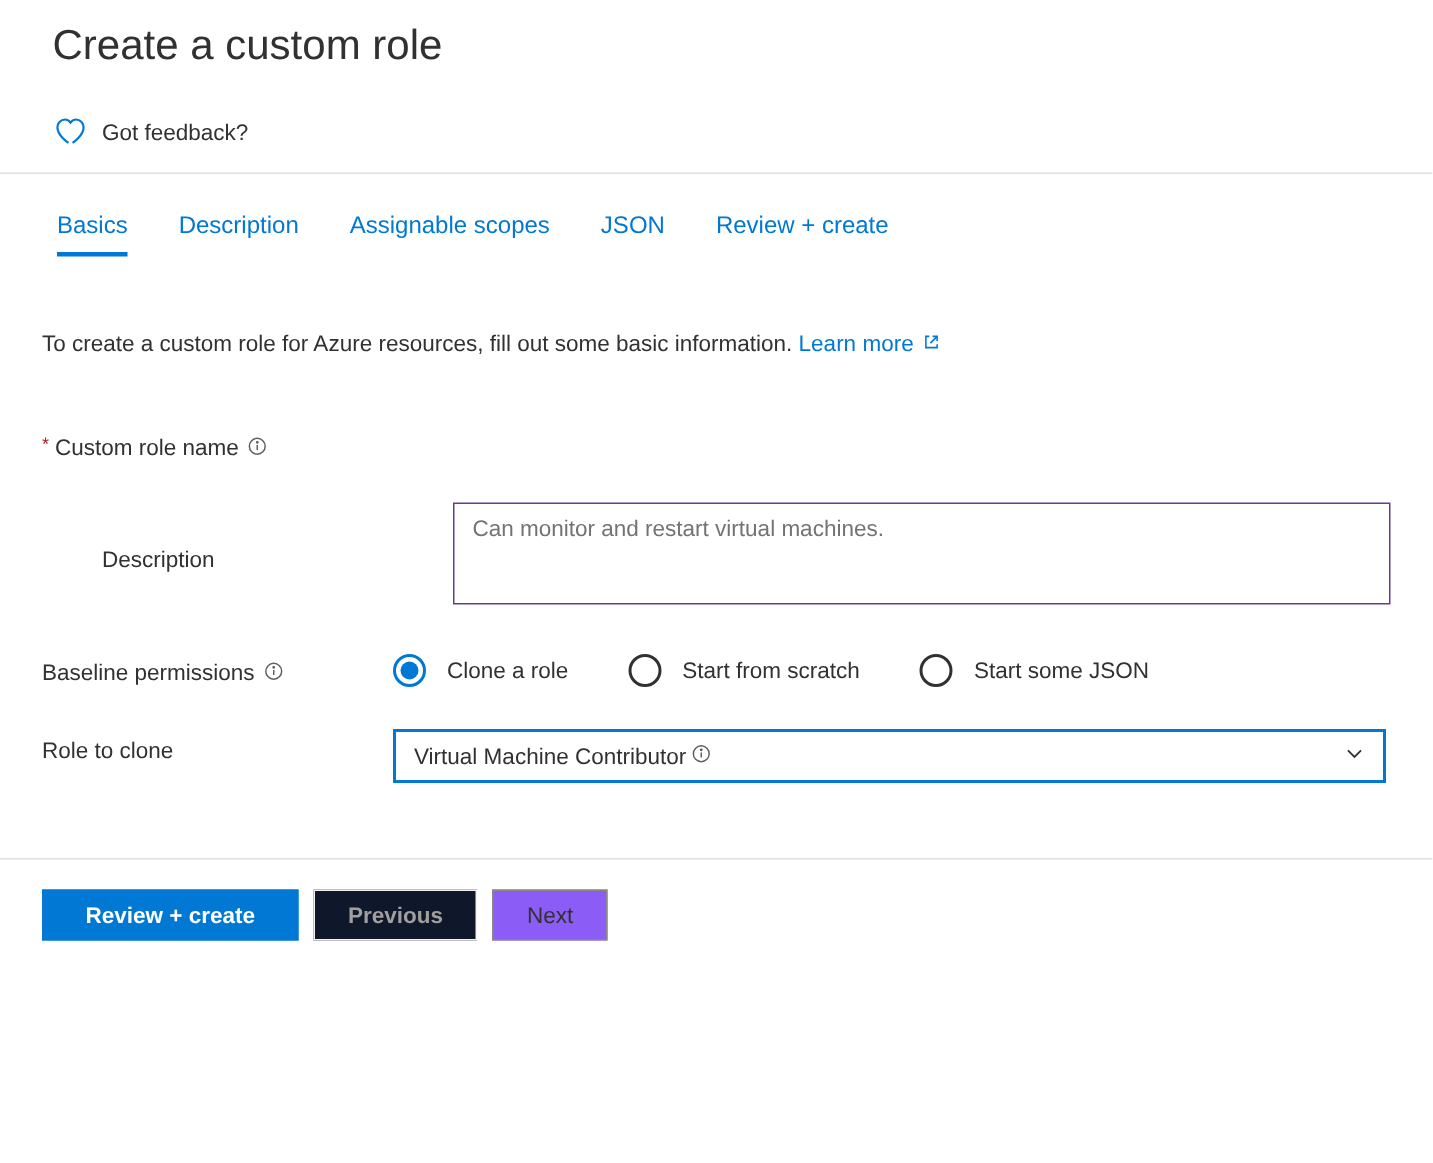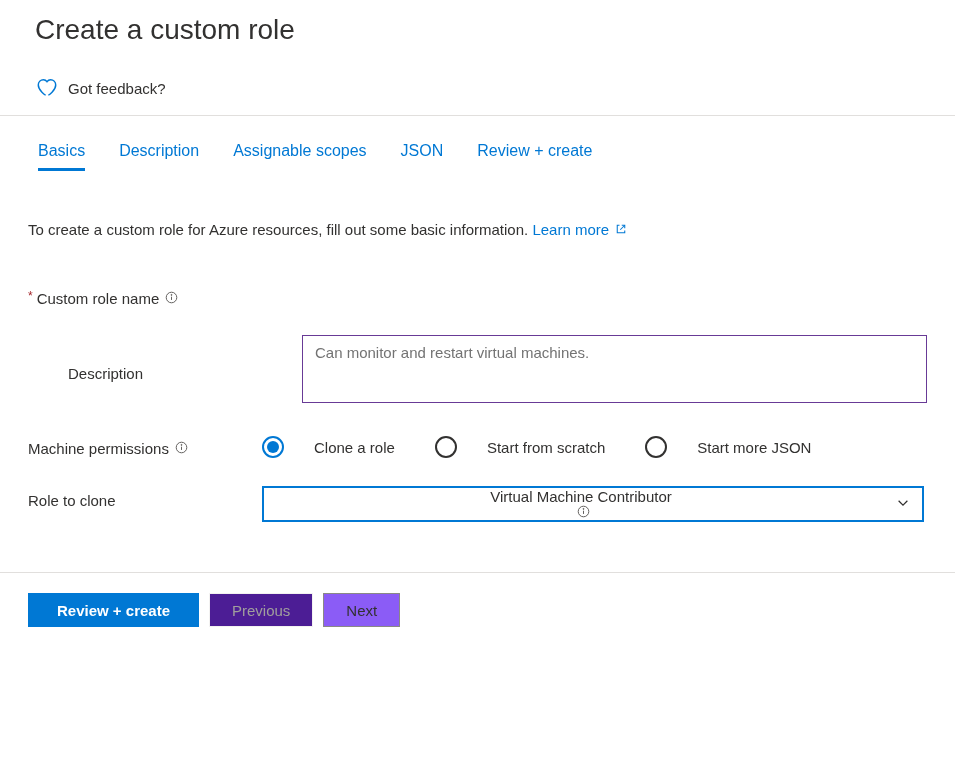--- a/index.html
+++ b/index.html
@@ -152,35 +152,33 @@
   .radio-inner {
     width: 12px;
     height: 12px;
     border-radius: 50%;
     background: #0078d4;
   }
   .radio-label {
     font-size: 15px;
     color: #323130;
     margin-right: 22px;
-    margin-left: 16px;
   }
   .select-box {
     width: 100%;
     height: 36px;
     border: 2px solid #0078d4;
     padding: 0 36px 0 12px;
     display: flex;
     align-items: center;
     font-size: 15px;
     color: #323130;
     background: #fff;
     cursor: pointer;
     position: relative;
-    flex-direction: column;
   }
   .chevron-down {
     position: absolute;
     right: 12px;
     top: 50%;
     transform: translateY(-50%);
     color: #323130;
   }
   .footer-bar {
     border-top: 1px solid #e1dfdd;
@@ -200,24 +198,24 @@
     cursor: pointer;
   }
   .btn.primary {
     background: #0078d4;
     border-color: #0078d4;
     color: #fff;
     font-weight: 600;
     padding: 0 28px;
   }
   .btn.disabled {
-    background: #4c1d95;
+    background: #0f172a;
     border-color: #f3f2f1;
     color: #a19f9d;
-    font-weight: 400;
+    font-weight: 700;
     cursor: default;
   }
 </style>
 </head>
 <body>
 
 <h1 class="page-title">Create a custom role</h1>
 
 <div class="feedback-bar">
   <span class="heart-icon">
@@ -268,21 +266,21 @@
     <div class="form-label-col" style="padding-top:30px;margin-left:40px;">
       <span>Description</span>
     </div>
     <div class="form-control-col">
       <textarea class="textarea" style="">Can monitor and restart virtual machines.</textarea>
     </div>
   </div>
 
   <div class="form-row">
     <div class="form-label-col">
-      <span>Machine permissions</span>
+      <span>Baseline permissions</span>
       <span class="info-icon">
         <svg width="13" height="13" viewBox="0 0 16 16" fill="none" stroke="#605e5c" stroke-width="1.2">
           <circle cx="8" cy="8" r="6.5"></circle>
             <line x1="8" y1="7" x2="8" y2="11"></line>
             <circle cx="8" cy="4.8" r="0.6" fill="#605e5c"></circle>
         </svg>
       </span>
     </div>
     <div class="form-control-col">
       <div class="radio-row">
@@ -291,21 +289,21 @@
               <span class="radio-inner"></span>
             </span>
           <span class="radio-label">Clone a role</span>
         </div>
         <div class="radio-option">
           <span class="radio-outer"></span>
           <span class="radio-label">Start from scratch</span>
         </div>
         <div class="radio-option">
           <span class="radio-outer"></span>
-          <span class="radio-label">Start more JSON</span>
+          <span class="radio-label">Start some JSON</span>
         </div>
       </div>
     </div>
   </div>
 
   <div class="form-row">
     <div class="form-label-col">
       <span>Role to clone</span>
     </div>
     <div class="form-control-col">

